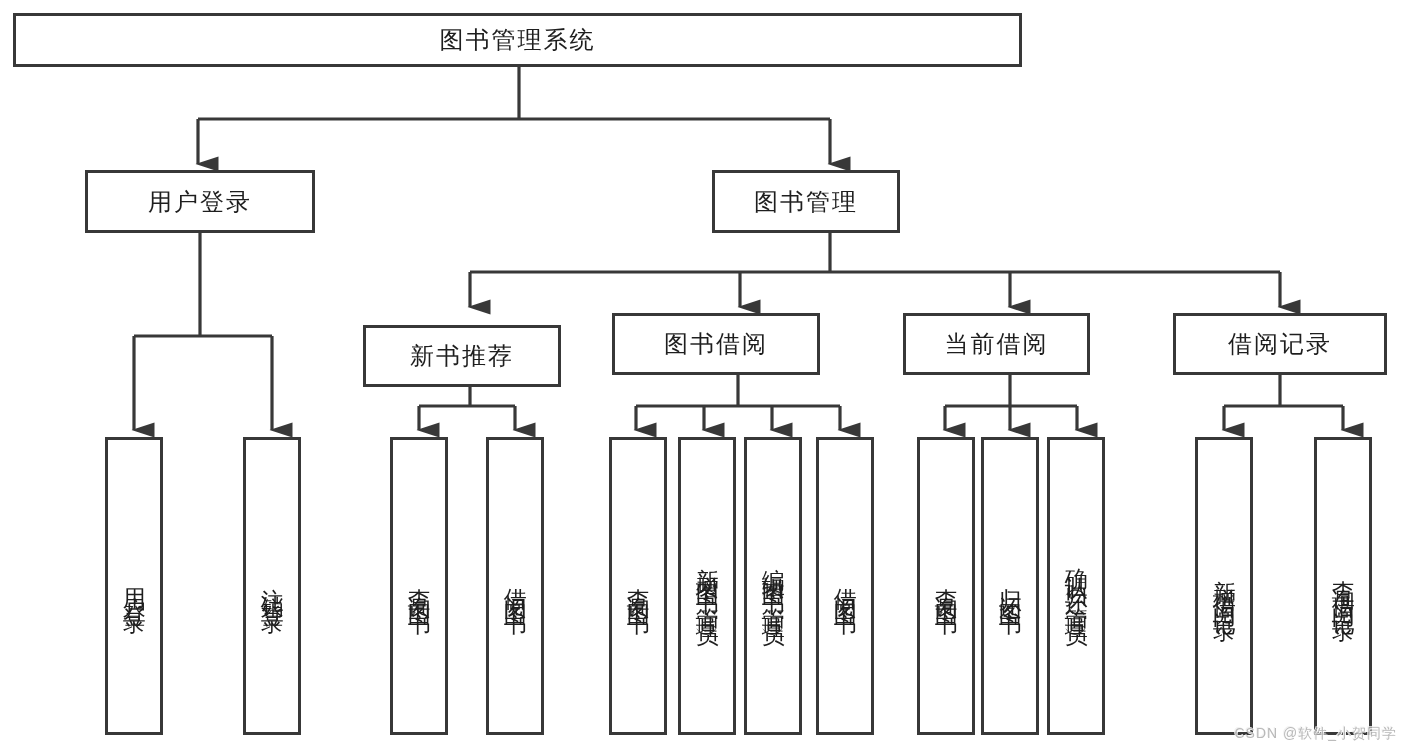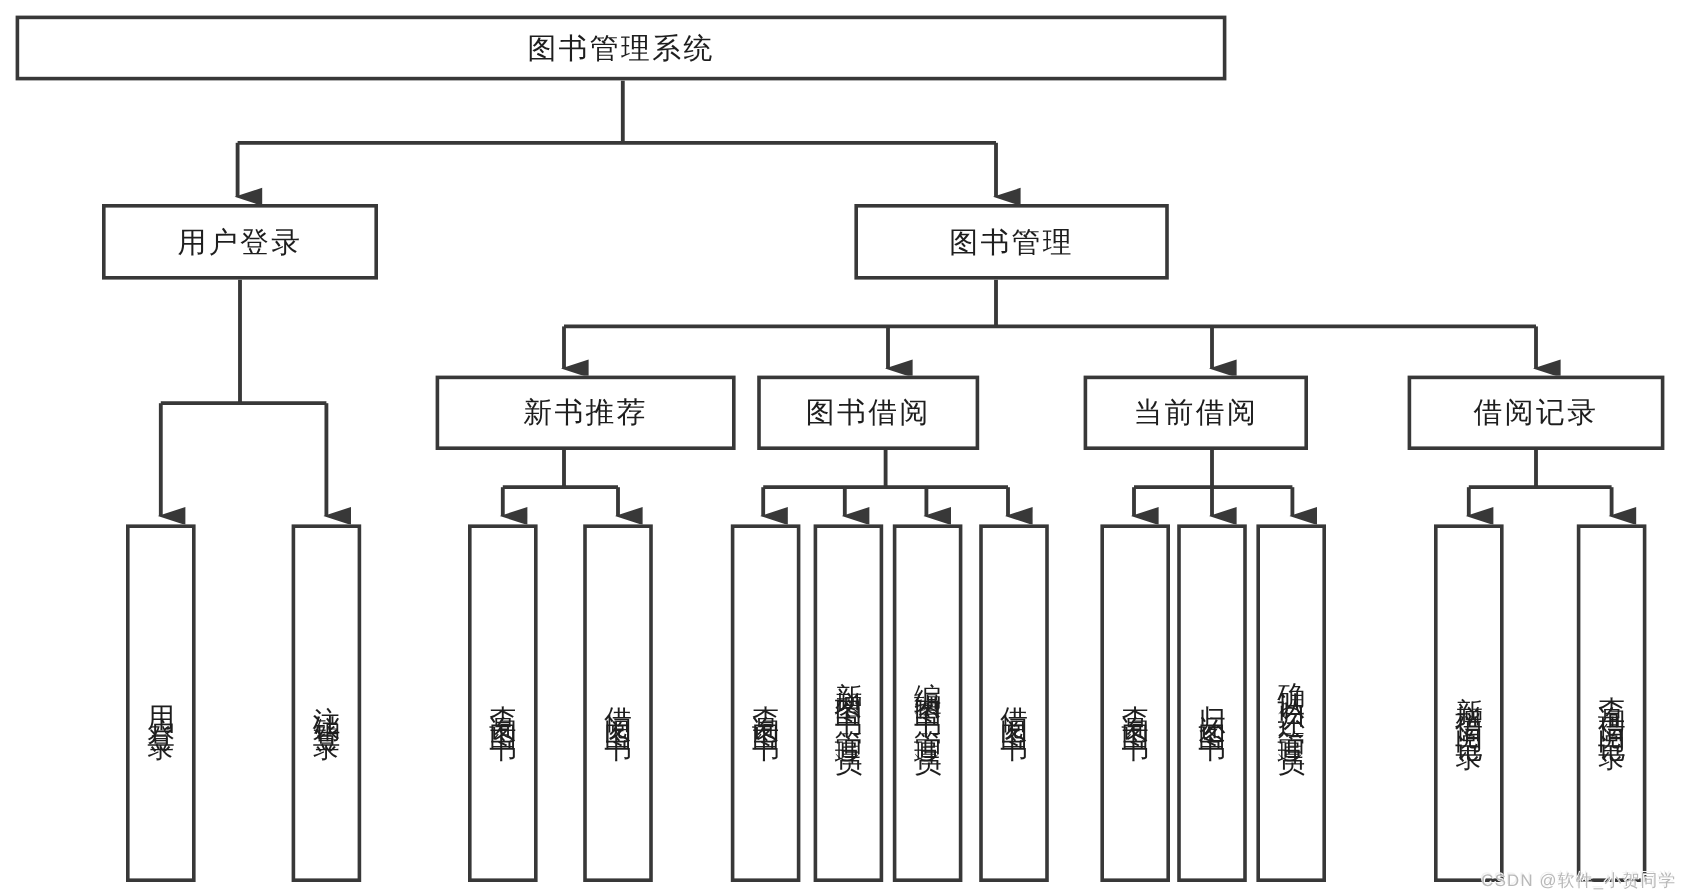--- a/index.html
+++ b/index.html
@@ -103,24 +103,24 @@
 
       <path d="M1280,375 V406 M1224,406 H1343"></path>
       <path d="M1224,406 V430" marker-end="url(#arrow)"></path>
       <path d="M1343,406 V430" marker-end="url(#arrow)"></path>
     </g>
   </svg>
 
   <div class="node node-root">图书管理系统</div>
 
   <div class="node node-l2" style="left:85px; width:230px;">用户登录</div>
-  <div class="node node-l2" style="left:712px; width:262px;">图书管理</div>
+  <div class="node node-l2" style="left:712px; width:188px;">图书管理</div>
 
-  <div class="node node-l3" style="left:363px; width:250px;">新书推荐</div>
-  <div class="node node-l3" style="left:631px; width:185px;">图书借阅</div>
+  <div class="node node-l3" style="left:363px; width:198px;margin-top:12px;">新书推荐</div>
+  <div class="node node-l3" style="left:612px; width:208px;">图书借阅</div>
   <div class="node node-l3" style="left:903px; width:187px;">当前借阅</div>
   <div class="node node-l3" style="left:1173px; width:214px;">借阅记录</div>
 
   <div class="node leaf" style="left:105px;">
     <span>用户登录</span>
   </div>
   <div class="node leaf" style="left:243px;">
     <span>注销登录</span>
   </div>
   <div class="node leaf" style="left:390px;">

